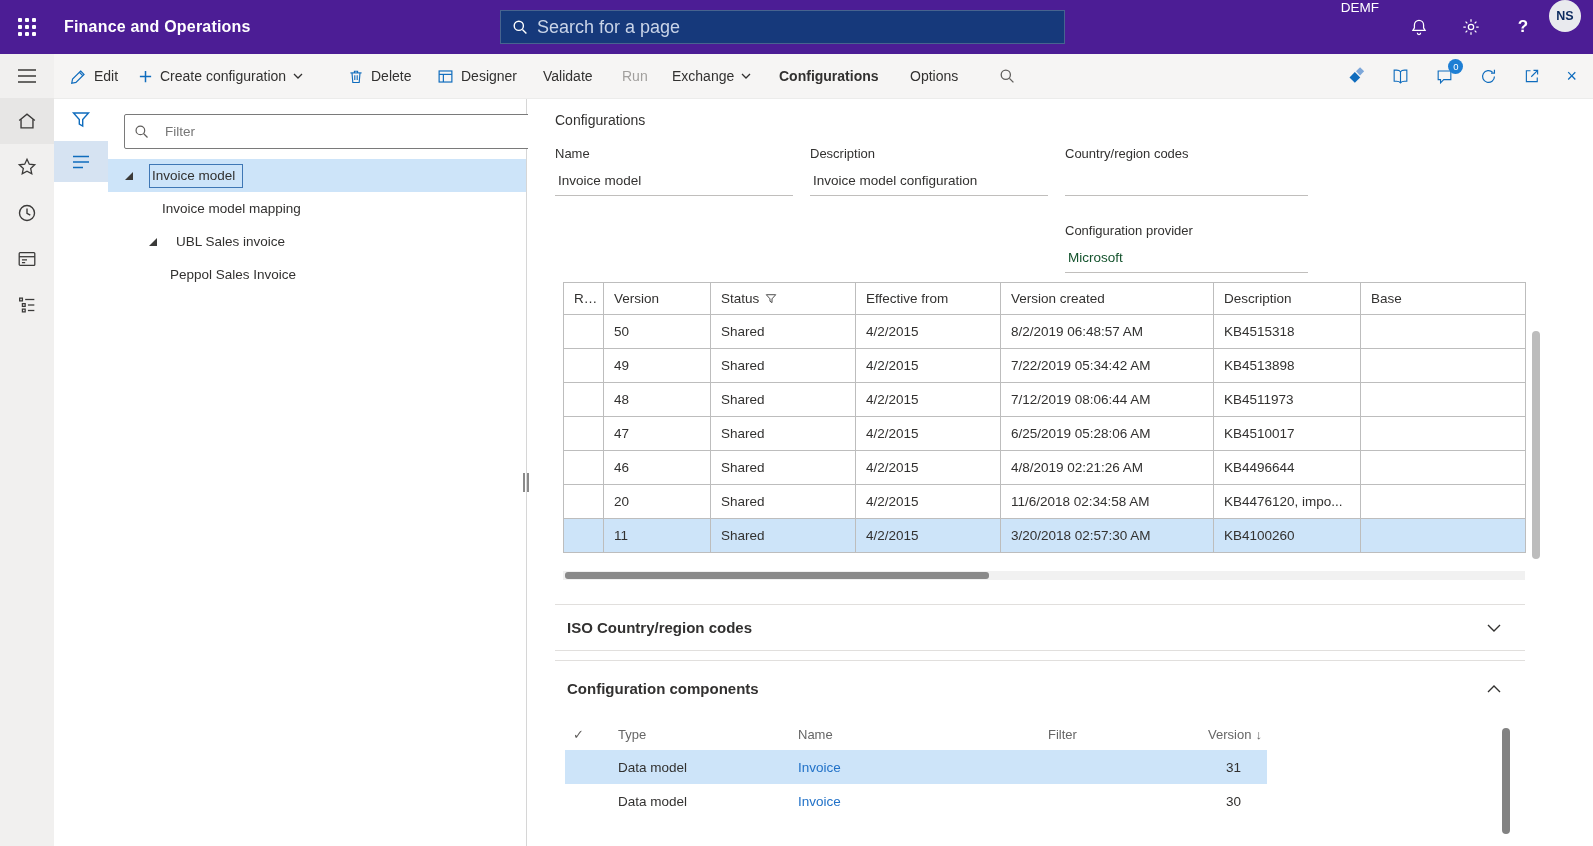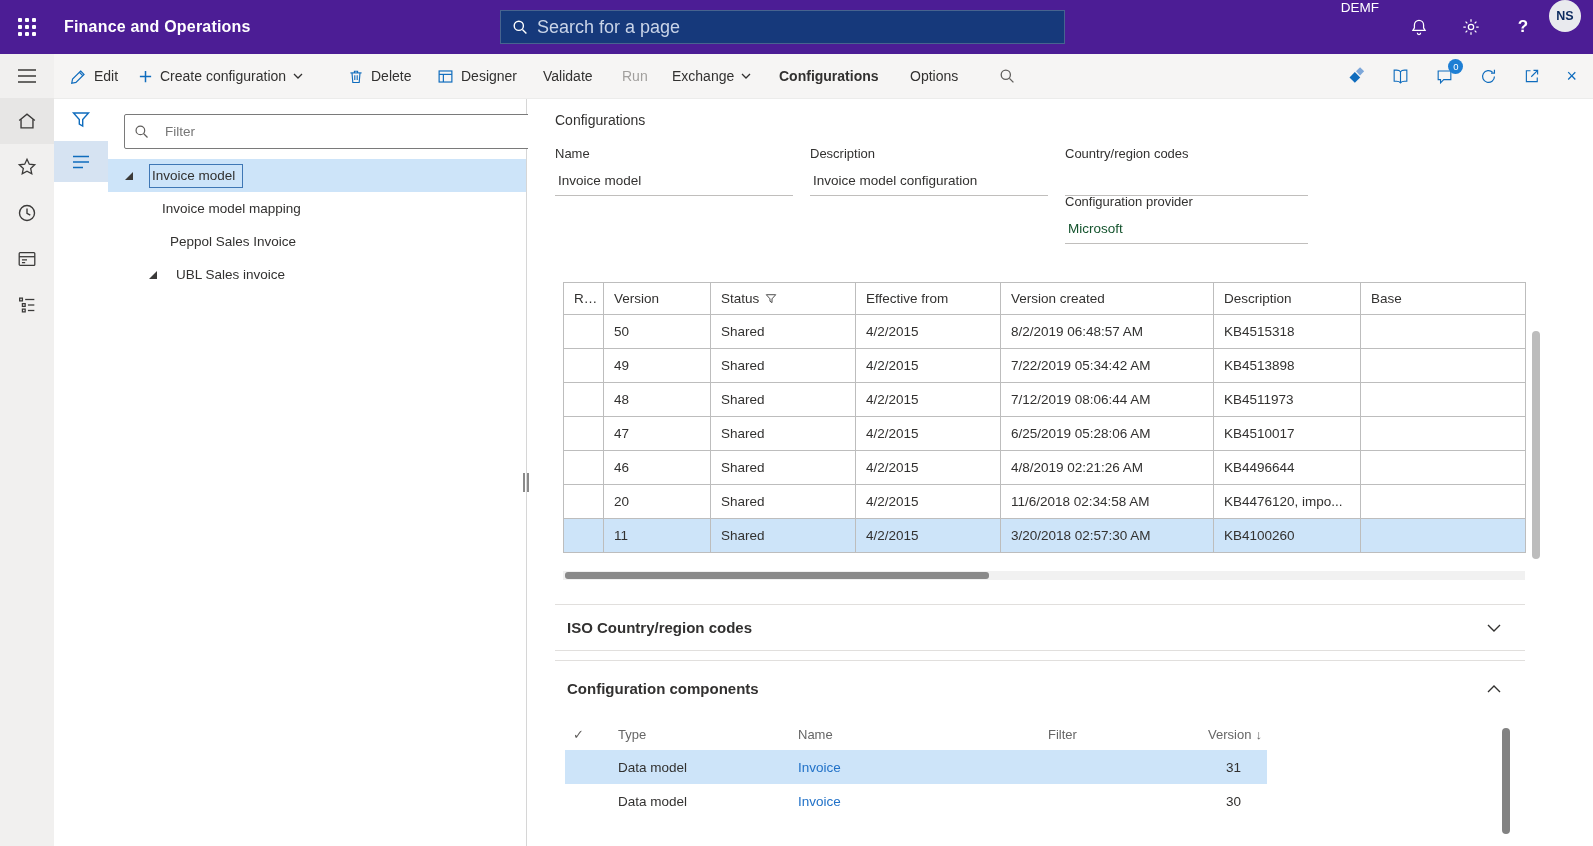--- a/index.html
+++ b/index.html
@@ -61,21 +61,21 @@
   
   .main{position:absolute;left:528px;top:99px;right:0;bottom:0;background:#fff;overflow:hidden}
   .page-title{position:absolute;left:27px;top:13px;font-size:14px;color:#323130}
   .fieldgrp{position:absolute;width:238px}
   .flabel{font-size:13px;color:#323130}
   .fvalue{margin-top:7px;height:28px;border-bottom:1px solid #c0bebc;font-size:13.5px;padding:5px 3px;white-space:nowrap;cursor:text}
   .fvalue.link{color:#14532d;cursor:pointer}
   #grp-name{left:27px;top:47px}
   #grp-desc{left:282px;top:47px}
   #grp-country{left:537px;top:47px;width:243px}
-  #grp-provider{left:537px;top:95px;width:243px}
+  #grp-provider{left:537px;top:124px;width:243px}
 
   
   .vgrid{position:absolute;left:35px;top:183px;width:962px;border-collapse:collapse;table-layout:fixed;background:#fff}
   .vgrid th,.vgrid td{border:1px solid #bdbdbd;padding:0 10px;text-align:left;font-size:13.5px;color:#323130;overflow:hidden;white-space:nowrap;text-overflow:ellipsis}
   .vgrid th{height:32px;font-weight:normal;cursor:pointer}
   .vgrid td{height:34px}
   .vgrid tr.selected td{background:#cde4f9}
   .vgrid th .hdr{display:flex;align-items:center;gap:6px}
   .hscroll{position:absolute;left:35px;top:472px;width:962px;height:9px;background:#f1f1f1}
   .hscroll .thumb{position:absolute;left:2px;top:1px;width:424px;height:7px;background:#8a8a8a;border-radius:3px;cursor:pointer}
@@ -311,29 +311,29 @@
       <div class="tree-item selected" style="padding-left: 17px;">
         <span class="caret">
           <i></i>
         </span>
         <span class="tree-label">Invoice model</span>
       </div>
       <div class="tree-item" style="padding-left: 41px; text-align: center;">
         <span class="caret spacer"></span>
         <span class="tree-label">Invoice model mapping</span>
       </div>
-      <div class="tree-item" style="padding-left: 49px;">
-        <span class="caret spacer"></span>
-        <span class="tree-label">Peppol Sales Invoice</span>
-      </div>
       <div class="tree-item" style="padding-left: 41px;">
         <span class="caret">
           <i></i>
         </span>
         <span class="tree-label">UBL Sales invoice</span>
+      </div>
+      <div class="tree-item" style="padding-left: 49px;">
+        <span class="caret spacer"></span>
+        <span class="tree-label">Peppol Sales Invoice</span>
       </div>
     </div>
 </div>
 
 <div class="divider-handle">
     <i></i>
     <i></i>
   </div>
 
 <div class="main">

